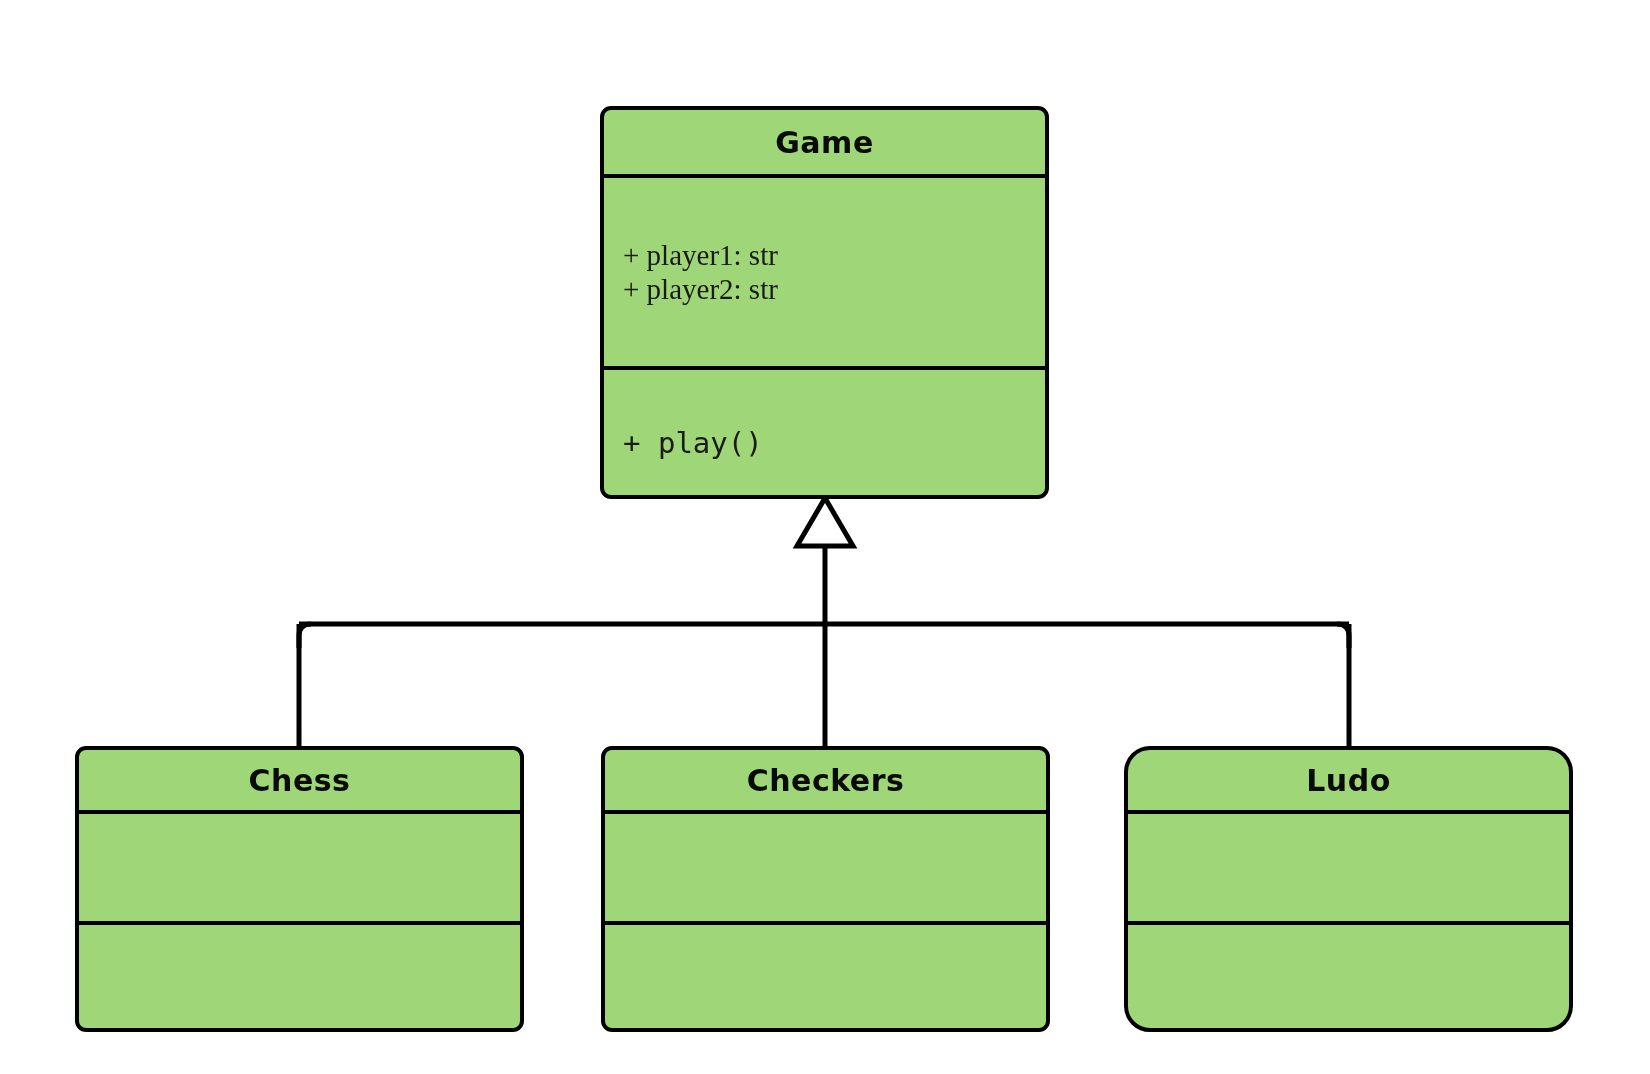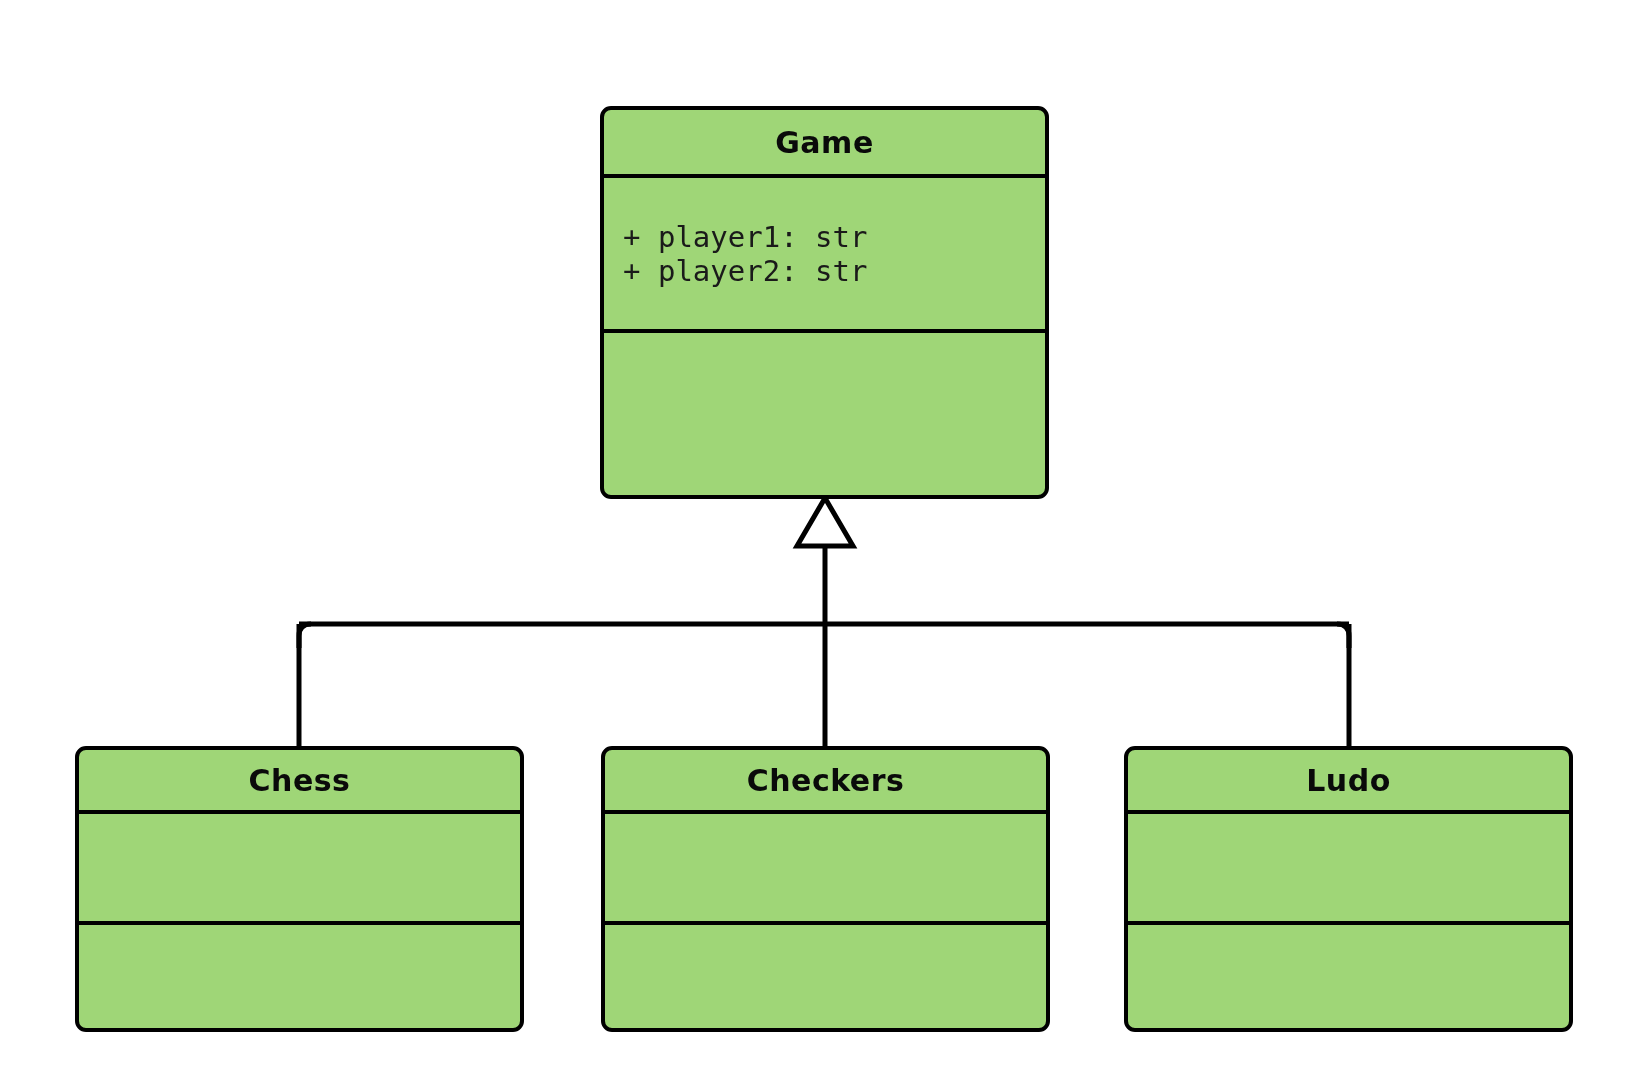--- a/index.html
+++ b/index.html
@@ -93,42 +93,43 @@
 
     <path d="M 299 612 L 299 600 Q 299 588 311 588" stroke="#000000" stroke-width="5" fill="none"></path>
     <path d="M 1337 588 Q 1349 588 1349 600 L 1349 612" stroke="#000000" stroke-width="5" fill="none"></path>
 
     <polygon points="825,462 853,510 797,510" fill="#ffffff" stroke="#000000" stroke-width="5" stroke-linejoin="miter"></polygon>
   </svg>
 
   <div class="uml-class" id="class-game" style="left:600px; top:70px; width:449px; height:393px;">
     <div class="uml-title" style="height:64px;">Game</div>
     <div class="uml-divider"></div>
-    <div class="uml-compartment" style="height:151px;">+ player1: str
+    <div class="uml-compartment" style="height:188px;font-family:Liberation Serif, serif;">+ player1: str
 + player2: str</div>
     <div class="uml-divider"></div>
+    <div class="uml-compartment" style="height:146px;">+ play()</div>
   </div>
 
   <div class="uml-class" id="class-checkers" style="left:601px; top:710px; width:449px; height:286px;">
     <div class="uml-title" style="height:60px;">Checkers</div>
     <div class="uml-divider"></div>
     <div class="uml-compartment empty" style="height:107px;"></div>
     <div class="uml-divider"></div>
     <div class="uml-compartment empty" style="height:107px;"></div>
   </div>
 
   <div class="uml-class" id="class-chess" style="left:75px; top:710px; width:449px; height:286px;">
     <div class="uml-title" style="height:60px;">Chess</div>
     <div class="uml-divider"></div>
     <div class="uml-compartment empty" style="height:107px;"></div>
     <div class="uml-divider"></div>
     <div class="uml-compartment empty" style="height:107px;"></div>
   </div>
 
-  <div class="uml-class" id="class-ludo" style="left:1124px; top:710px; width:449px; height:286px;">
+  <div class="uml-class" id="class-ludo" style="left:1124px; top:710px; width:449px; height:286px;border-radius:26px;">
     <div class="uml-title" style="height:60px;">Ludo</div>
     <div class="uml-divider"></div>
     <div class="uml-compartment empty" style="height:107px;"></div>
     <div class="uml-divider"></div>
     <div class="uml-compartment empty" style="height:107px;"></div>
   </div>
 
 </div>
 
 </body></html>

